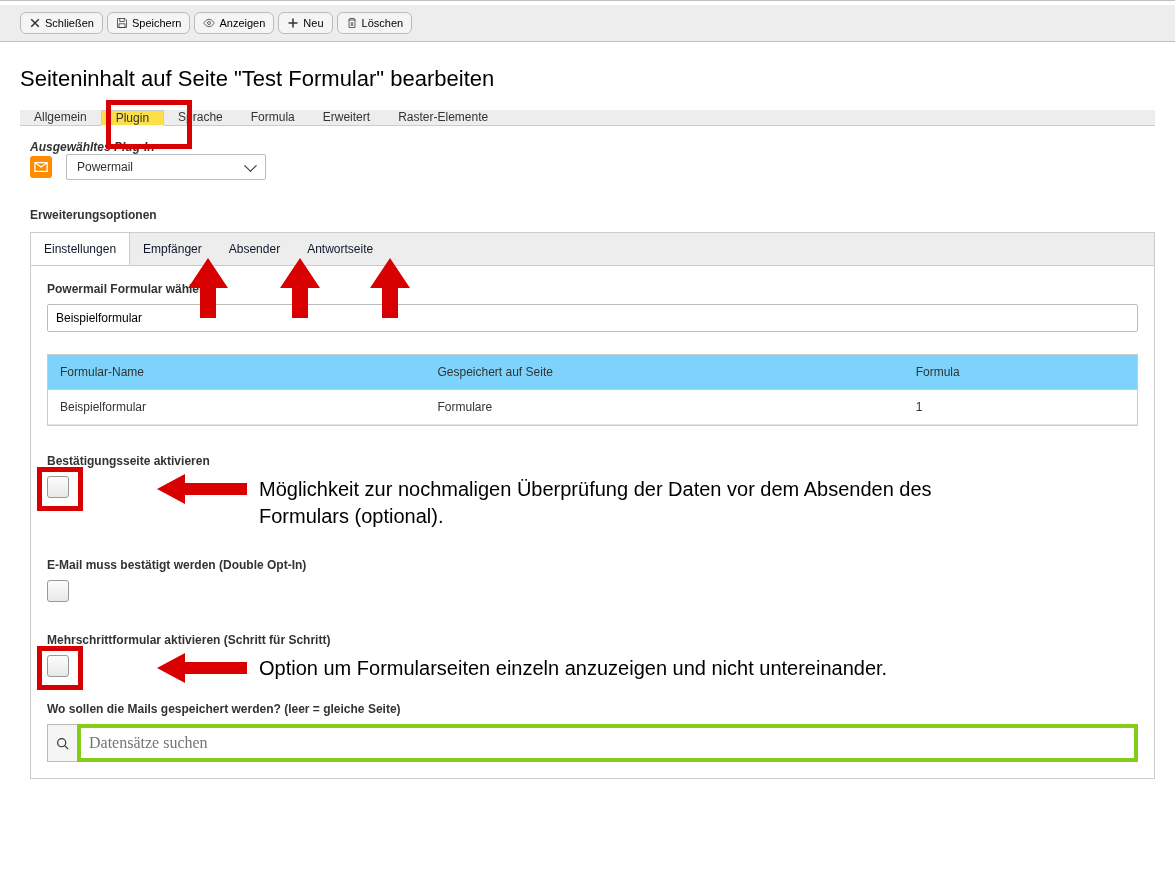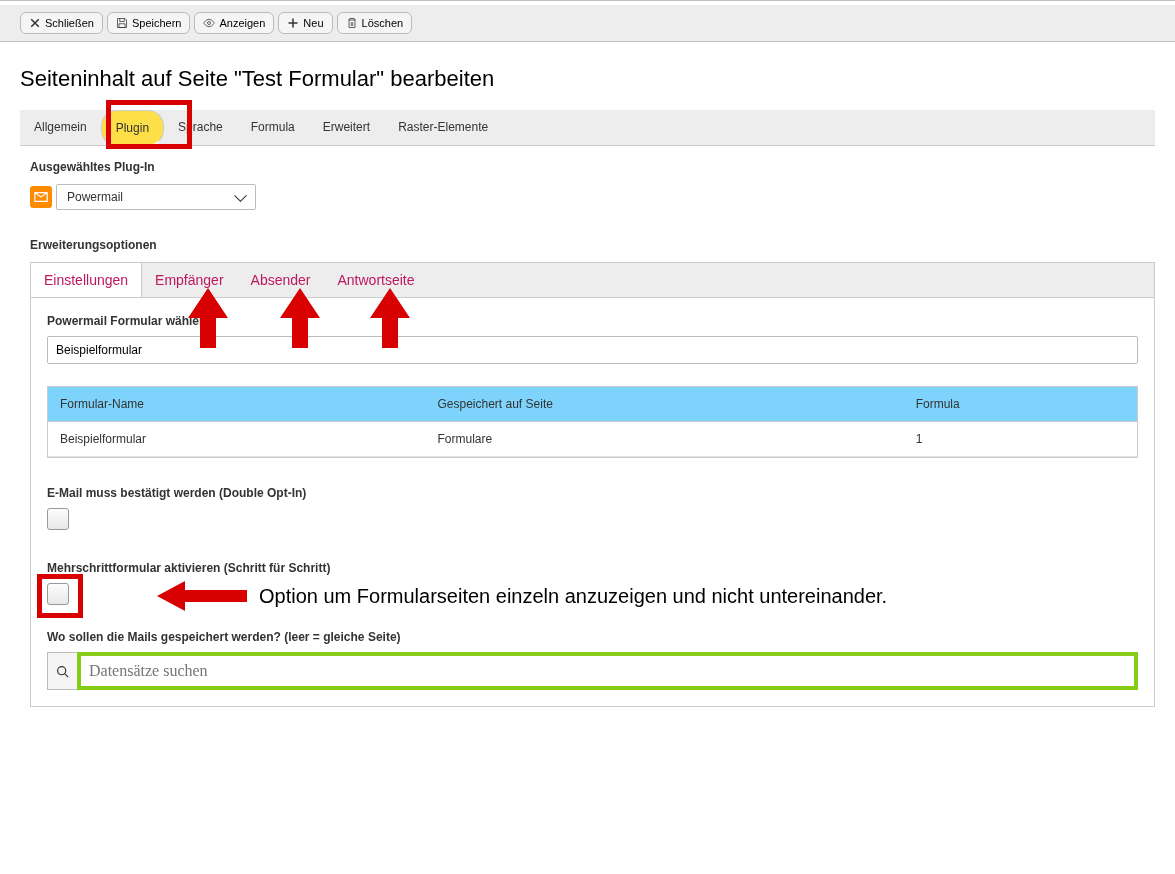--- a/index.html
+++ b/index.html
@@ -8,40 +8,40 @@
     .hr-top { border: none; border-top: 1px solid #c0c0c0; margin-bottom: 4px; }
     
     .toolbar { padding: 7px 20px; background: #ededed; border-bottom: 1px solid #c0c0c0; display: flex; gap: 4px; }
     .toolbar-btn { display: inline-flex; align-items: center; gap: 4px; padding: 4px 8px; background: #f5f5f5; border: 1px solid #bbb; border-radius: 6px; cursor: pointer; font-size: 11px; font-family: inherit; }
     .toolbar-btn svg { width: 12px; height: 12px; }
     
     .content { padding: 10px 20px 20px 20px; }
     .page-title { font-size: 22px; font-weight: normal; margin: 14px 0 18px 0; color: #000; }
     
     .tab-bar { display: flex; background: #ededed; border-bottom: 1px solid #ccc; position: relative; }
-    .tab { padding: 10px 14px; font-size: 12px; cursor: pointer; color: #333; border-radius: 16px; }
+    .tab { padding: 0 14px; font-size: 12px; cursor: pointer; color: #333; }
     .tab.active { background: #fde047; border: 1px solid #ccc; border-bottom: 1px solid #fff; margin-bottom: -1px; }
     
     .red-box { position: absolute; border: 5px solid #d80000; pointer-events: none; }
     .red-box-plugin { top: -10px; left: 86px; width: 86px; height: 49px; }
     
     .form-area { padding: 14px 0 0 10px; }
-    .section-label { font-weight: bold; font-size: 12px; margin-bottom: 10px; display: block; }
-    
-    .plugin-row { display: flex; align-items: center; gap: 4px; margin-bottom: 28px; }
+    .section-label { font-weight: bold; font-size: 12px; display: block; font-style: italic; }
+    
+    .plugin-row { display: flex; align-items: center; gap: 14px; margin-bottom: 28px; }
     .plugin-icon { width: 22px; height: 22px; background: #ff8c00; border-radius: 3px; display: flex; align-items: center; justify-content: center; }
     .plugin-icon svg { width: 14px; height: 14px; fill: #fff; }
     .select-wrap { position: relative; display: inline-flex; align-items: center; border: 1px solid #bbb; border-radius: 2px; background: #fff; padding: 5px 28px 5px 10px; min-width: 200px; cursor: pointer; }
     .select-wrap::after { content: ''; position: absolute; right: 10px; top: 50%; width: 8px; height: 8px; border-right: 1.5px solid #333; border-bottom: 1.5px solid #333; transform: translateY(-65%) rotate(45deg); }
     
     .sub-section-label { font-weight: bold; font-size: 12px; margin-bottom: 10px; }
     
     .sub-tabs-wrap { position: relative; }
     .sub-tab-bar { display: flex; background: #ededed; border: 1px solid #ccc; border-bottom: none; }
-    .sub-tab { padding: 9px 13px; font-size: 14px; cursor: pointer; color: #be185d; border-right: 1px solid #ededed; }
+    .sub-tab { padding: 9px 13px; font-size: 12px; cursor: pointer; color: #0f172a; border-right: 1px solid #ededed; }
     .sub-tab.active { background: #fff; border-right: 1px solid #ccc; }
     
     .sub-content { border: 1px solid #ccc; border-top: 1px solid #ccc; padding: 16px; }
     
     .field-label { font-weight: bold; font-size: 12px; margin-bottom: 8px; display: block; }
     .text-input { width: 100%; border: 1px solid #bbb; border-radius: 2px; padding: 6px 8px; font-family: inherit; font-size: 12px; }
     
     .table-wrap { border: 1px solid #ccc; margin-top: 22px; }
     .tbl { width: 100%; border-collapse: collapse; font-size: 12px; }
     .tbl th { background: #7dd3fc; text-align: left; padding: 10px 12px; font-weight: normal; border-bottom: 1px solid #ccc; }
@@ -175,20 +175,33 @@
             <tbody>
               <tr>
                 <td>Beispielformular</td>
                 <td>Formulare</td>
                 <td>1</td>
               </tr>
             </tbody>
           </table>
         </div>
         
+        <div class="option-block">
+          <label class="field-label">Bestätigungsseite aktivieren</label>
+          <div class="option-row">
+            <div style="position:relative">
+              <div class="checkbox-el"></div>
+              <div class="checkbox-red-box"></div>
+            </div>
+            <svg class="red-arrow-left" width="92" height="30">
+                <use href="#arrow-left-red"></use>
+              </svg>
+            <div class="annotation" style="margin-left:130px">Möglichkeit zur nochmaligen Überprüfung der Daten vor dem Absenden des Formulars (optional).</div>
+          </div>
+        </div>
         
         <div class="option-block">
           <label class="field-label">E-Mail muss bestätigt werden (Double Opt-In)</label>
           <div class="checkbox-el"></div>
         </div>
         
         <div class="option-block">
           <label class="field-label">Mehrschrittformular aktivieren (Schritt für Schritt)</label>
           <div class="option-row">
             <div style="position:relative">

